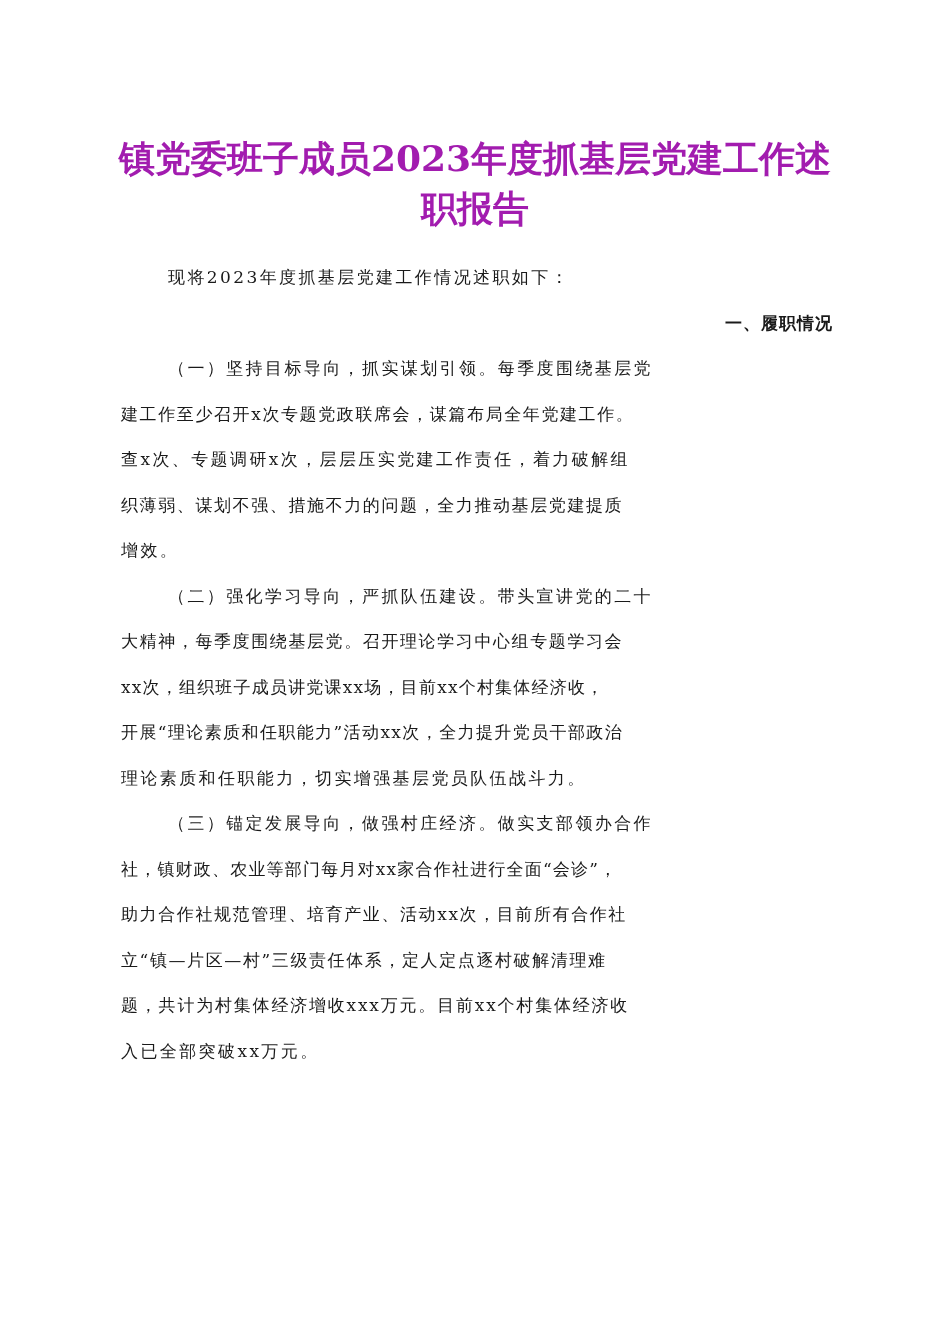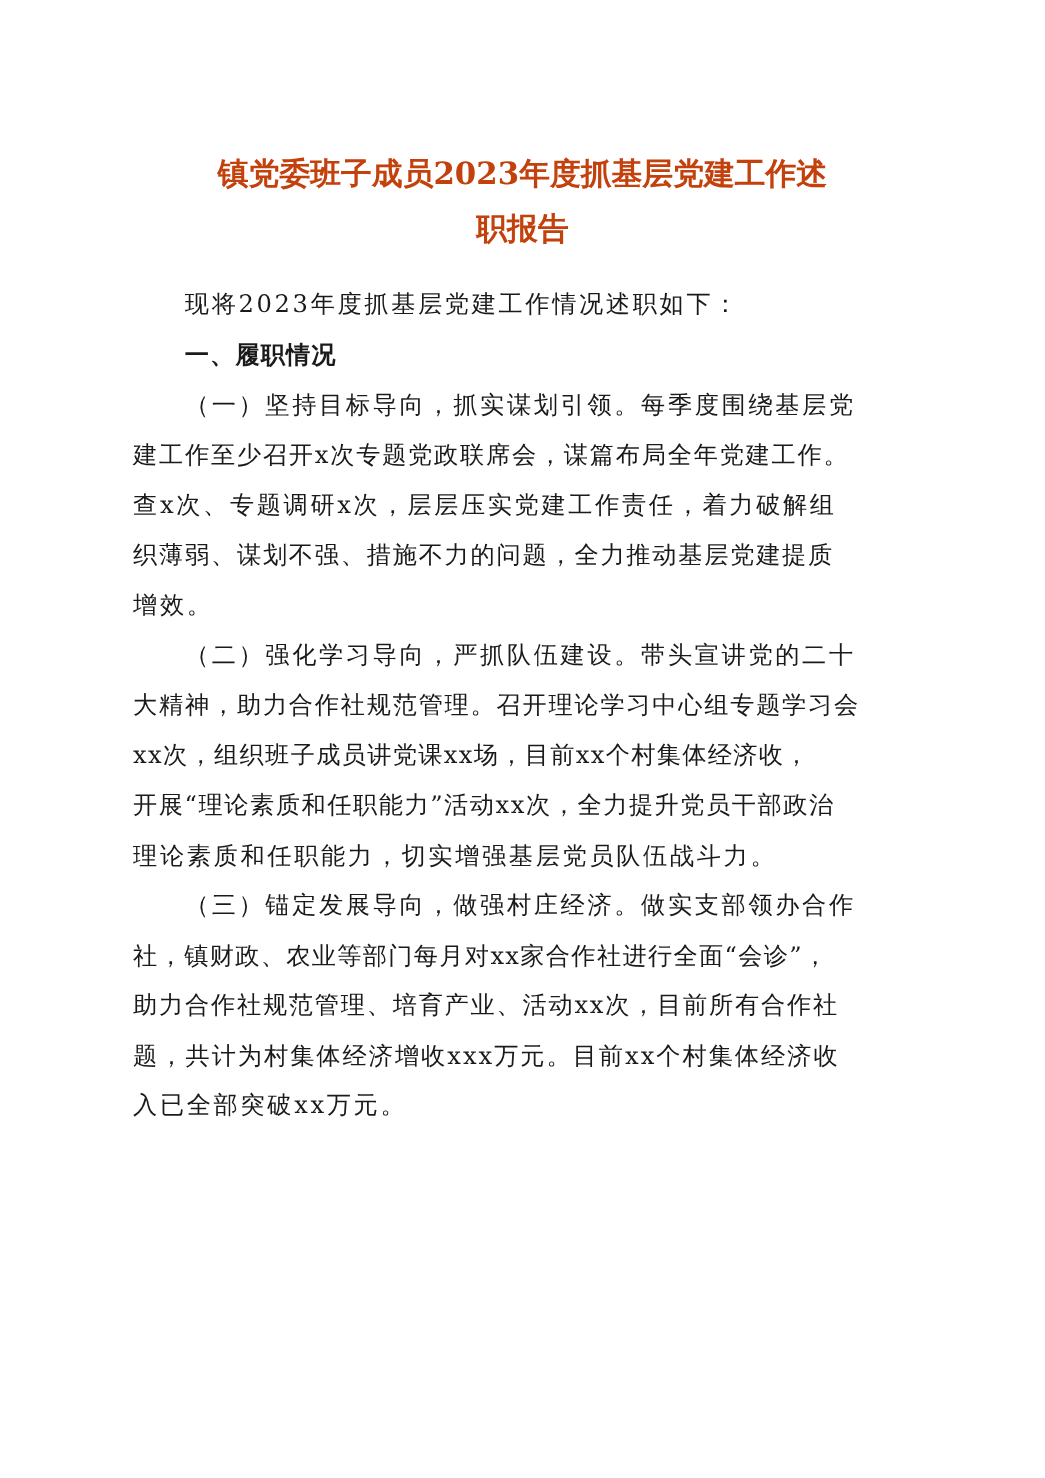--- a/index.html
+++ b/index.html
@@ -1,27 +1,27 @@
 <!DOCTYPE html>
 <html><head>
 <meta charset="utf-8">
 <style>
   html, body { margin: 0; padding: 0; background: #ffffff; }
   body { width: 950px; height: 1344px; position: relative; overflow: hidden;
          font-family: "DejaVu Serif", "Liberation Serif", serif; color: #111; }
   .page { position: absolute; left: 0; top: 0; width: 950px; height: 1344px; background: #fff; }
   .title { position: absolute; left: 110px; width: 730px; text-align: center;
            font-family: "DejaVu Serif", "Liberation Serif", serif; font-weight: bold;
-           font-size: 28px; line-height: 50px; top: 133px; letter-spacing: 0px; color: #c2410c; }
+           font-size: 36px; line-height: 50px; top: 133px; letter-spacing: 0px; color: #a21caf; }
   .title .tline { display: block; height: 50px; white-space: nowrap; }
   .body { position: absolute; left: 121px; top: 255px; width: 712px; }
-  .line { display: block; height: 45.5px; line-height: 45.5px; font-size: 22px;
+  .line { display: block; height: 45.5px; line-height: 45.5px; font-size: 17px;
           white-space: nowrap; letter-spacing: 2.4px; color: #1a1a1a; }
   .indent { padding-left: 47px; }
-  .heading { font-family: "DejaVu Sans", "Liberation Sans", sans-serif; font-weight: bold; letter-spacing: 1px; }
+  .heading { font-family: "DejaVu Sans", "Liberation Sans", sans-serif; font-weight: bold; letter-spacing: 1px; text-align: right; }
 </style>
 </head>
 <body>
 
 <div class="page">
 
   <div class="title">
     <span class="tline">镇党委班子成员2023年度抓基层党建工作述</span>
     <span class="tline">职报告</span>
   </div>
@@ -33,28 +33,29 @@
     <div>
       <span class="line indent">（一）坚持目标导向，抓实谋划引领。每季度围绕基层党</span>
       <span class="line" style="letter-spacing:1.6px">建工作至少召开x次专题党政联席会，谋篇布局全年党建工作。</span>
       <span class="line">查x次、专题调研x次，层层压实党建工作责任，着力破解组</span>
       <span class="line" style="letter-spacing:1.6px">织薄弱、谋划不强、措施不力的问题，全力推动基层党建提质</span>
       <span class="line">增效。</span>
     </div>
 
     <div>
       <span class="line indent">（二）强化学习导向，严抓队伍建设。带头宣讲党的二十</span>
-      <span class="line" style="letter-spacing:1.6px">大精神，助力合作社规范管理。召开理论学习中心组专题学习会</span>
+      <span class="line" style="letter-spacing:1.6px">大精神，每季度围绕基层党。召开理论学习中心组专题学习会</span>
       <span class="line" style="letter-spacing:1.2px">xx次，组织班子成员讲党课xx场，目前xx个村集体经济收，</span>
       <span class="line" style="letter-spacing:1.4px">开展“理论素质和任职能力”活动xx次，全力提升党员干部政治</span>
       <span class="line">理论素质和任职能力，切实增强基层党员队伍战斗力。</span>
     </div>
 
     <div>
       <span class="line indent">（三）锚定发展导向，做强村庄经济。做实支部领办合作</span>
       <span class="line" style="letter-spacing:1.2px">社，镇财政、农业等部门每月对xx家合作社进行全面“会诊”，</span>
       <span class="line" style="letter-spacing:1.6px">助力合作社规范管理、培育产业、活动xx次，目前所有合作社</span>
+      <span class="line" style="letter-spacing:1.6px">立“镇—片区—村”三级责任体系，定人定点逐村破解清理难</span>
       <span class="line" style="letter-spacing:1.8px">题，共计为村集体经济增收xxx万元。目前xx个村集体经济收</span>
       <span class="line">入已全部突破xx万元。</span>
     </div>
   </div>
 
 </div>
 
 </body></html>

